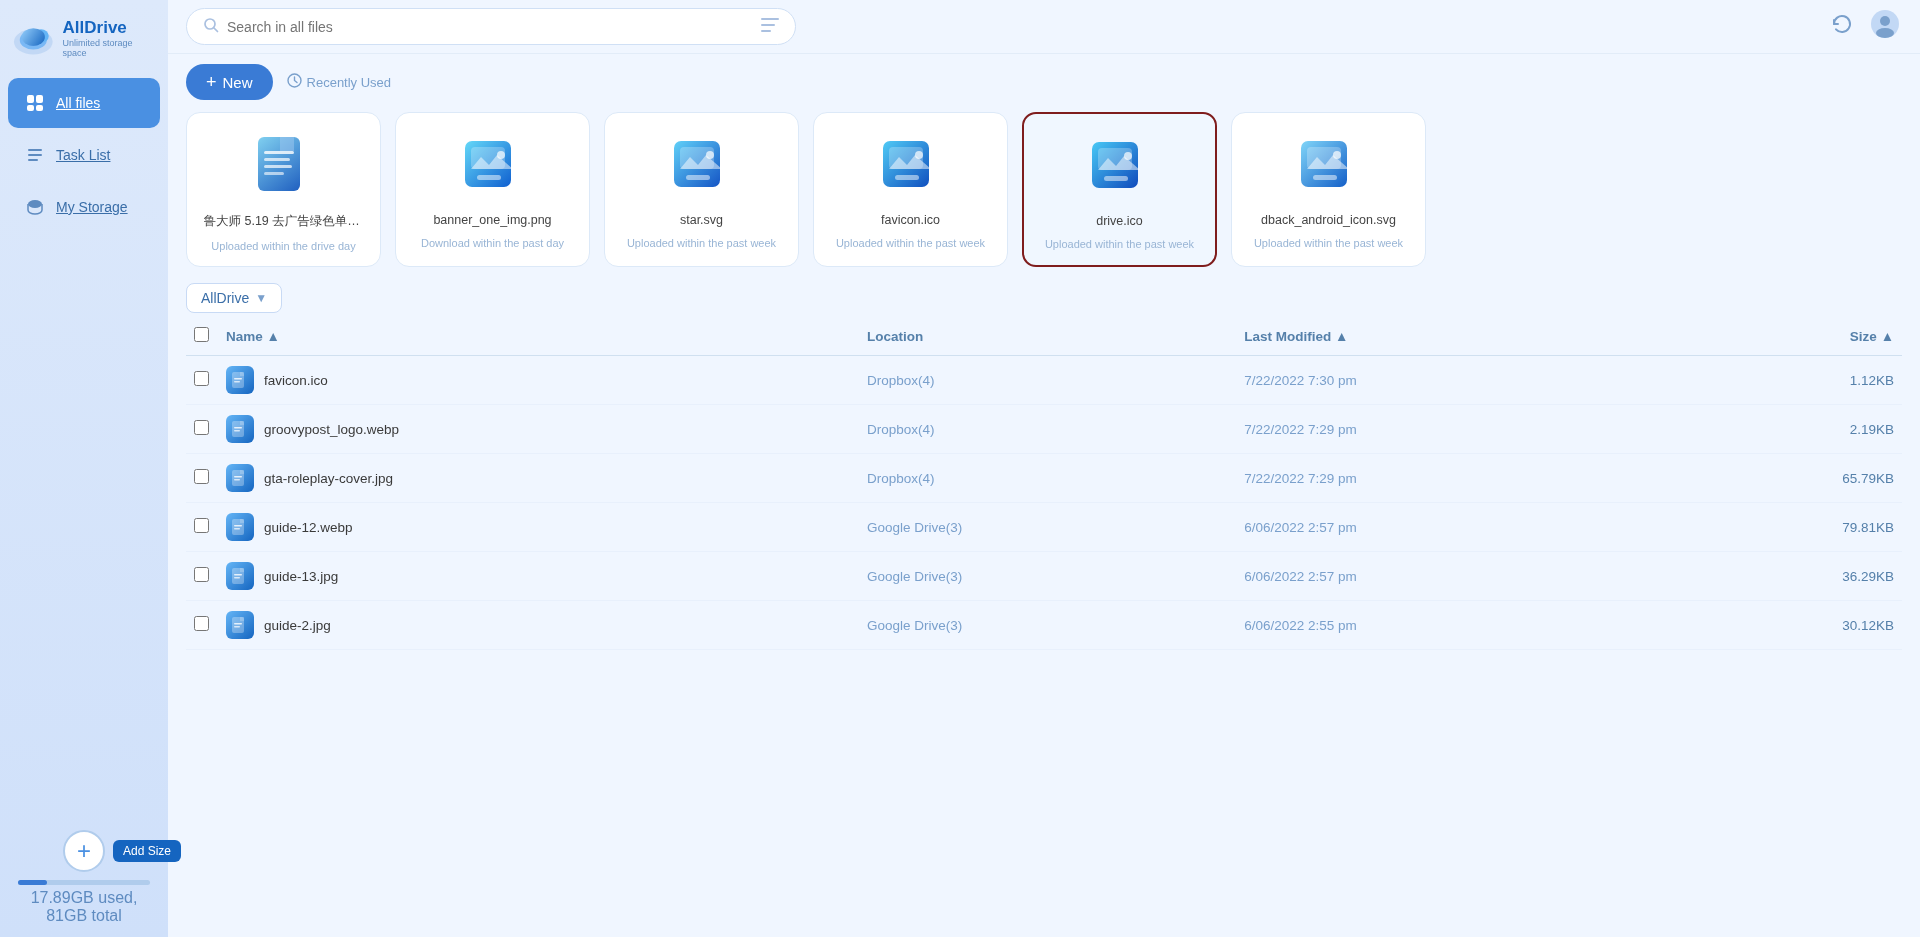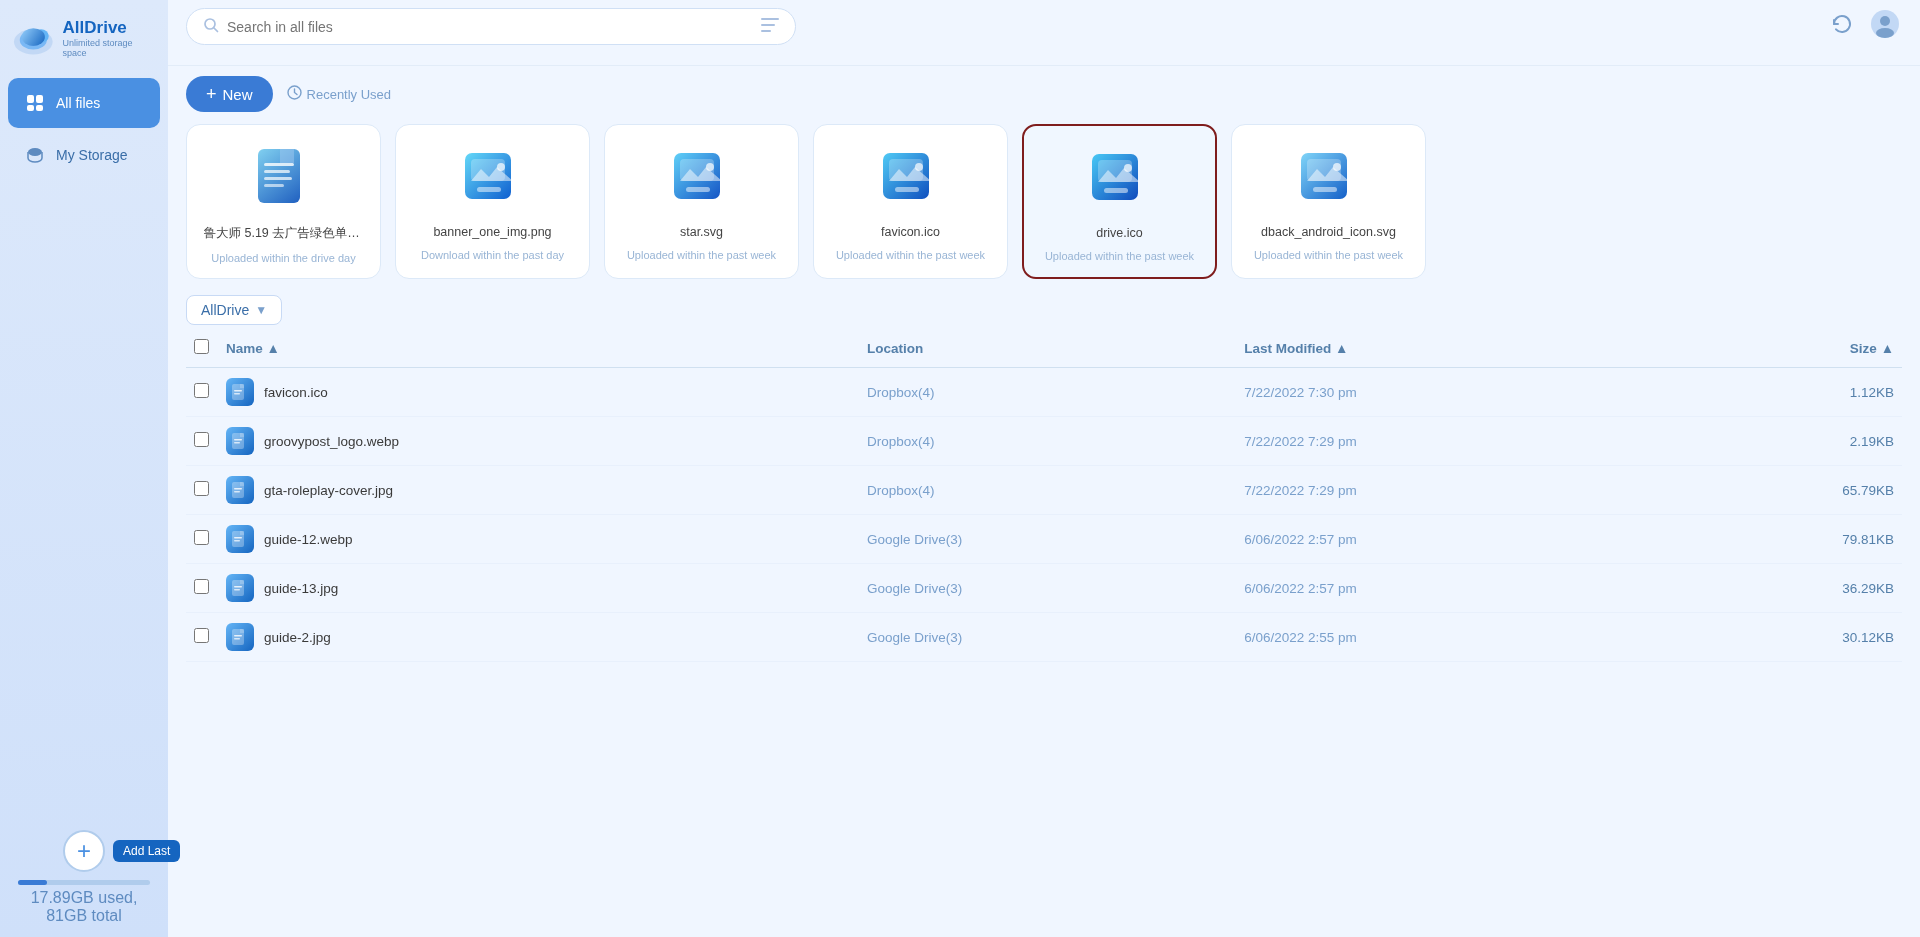--- a/index.html
+++ b/index.html
@@ -38,20 +38,21 @@
       align-items: center;
       gap: 10px;
       padding: 14px 16px;
       cursor: pointer;
       border-radius: 10px;
       margin: 2px 8px;
       width: calc(100% - 16px);
       font-size: 14px;
       color: #3a6ea8;
       transition: background 0.15s;
+      text-decoration: underline;
     }
     .nav-item.active {
       background: #4a90e2;
       color: #fff;
     }
     .nav-icon { width: 22px; height: 22px; display: flex; align-items: center; justify-content: center; }
 
     .sidebar-bottom {
       width: 100%;
       padding: 12px 10px;
@@ -97,21 +98,21 @@
       display: flex;
       flex-direction: column;
       background: #f0f6ff;
       overflow: hidden;
     }
 
     
     .topbar {
       display: flex;
       align-items: center;
-      padding: 8px 20px 20px 18px;
+      padding: 8px 20px 8px 18px;
       background: #f0f6ff;
       gap: 10px;
       border-bottom: 1px solid #e2ecf8;
     }
     .search-box {
       flex: 1;
       max-width: 610px;
       display: flex;
       align-items: center;
       background: #fff;
@@ -320,34 +321,44 @@
             <rect x="11" y="2" width="7" height="8" rx="2" fill="#fff"></rect>
             <rect x="2" y="12" width="7" height="6" rx="2" fill="#fff"></rect>
             <rect x="11" y="12" width="7" height="6" rx="2" fill="#fff"></rect>
           </svg>
       </span>
       <span>All files</span>
     </div>
     <div class="nav-item">
       <span class="nav-icon">
         <svg width="20" height="20" viewBox="0 0 20 20" fill="none">
+            <rect x="3" y="4" width="14" height="2" rx="1" fill="#5e8bc0"></rect>
+            <rect x="3" y="9" width="14" height="2" rx="1" fill="#5e8bc0"></rect>
+            <rect x="3" y="14" width="10" height="2" rx="1" fill="#5e8bc0"></rect>
+          </svg>
+      </span>
+      <span>Task List</span>
+    </div>
+    <div class="nav-item">
+      <span class="nav-icon">
+        <svg width="20" height="20" viewBox="0 0 20 20" fill="none">
             <ellipse cx="10" cy="7" rx="7" ry="4" fill="#5e8bc0"></ellipse>
             <path d="M3 7v6c0 2.2 3.1 4 7 4s7-1.8 7-4V7" stroke="#5e8bc0" stroke-width="1.5" fill="none"></path>
           </svg>
       </span>
       <span>My Storage</span>
     </div>
   </nav>
 
   <div class="sidebar-bottom">
     <div style="position:relative; display:flex; align-items:center;">
       <div class="add-cloud-btn">
         <span style="font-size:24px;line-height:1;">+</span>
       </div>
-      <div class="add-cloud-tooltip">Add Last</div>
+      <div class="add-cloud-tooltip">Add Size</div>
     </div>
     <div class="storage-bar-wrap">
       <div class="storage-bar-bg">
         <div class="storage-bar-fill" style="width:22%;"></div>
       </div>
       <div class="storage-text">17.89GB used, 81GB total</div>
     </div>
   </div>
 </div>
 

